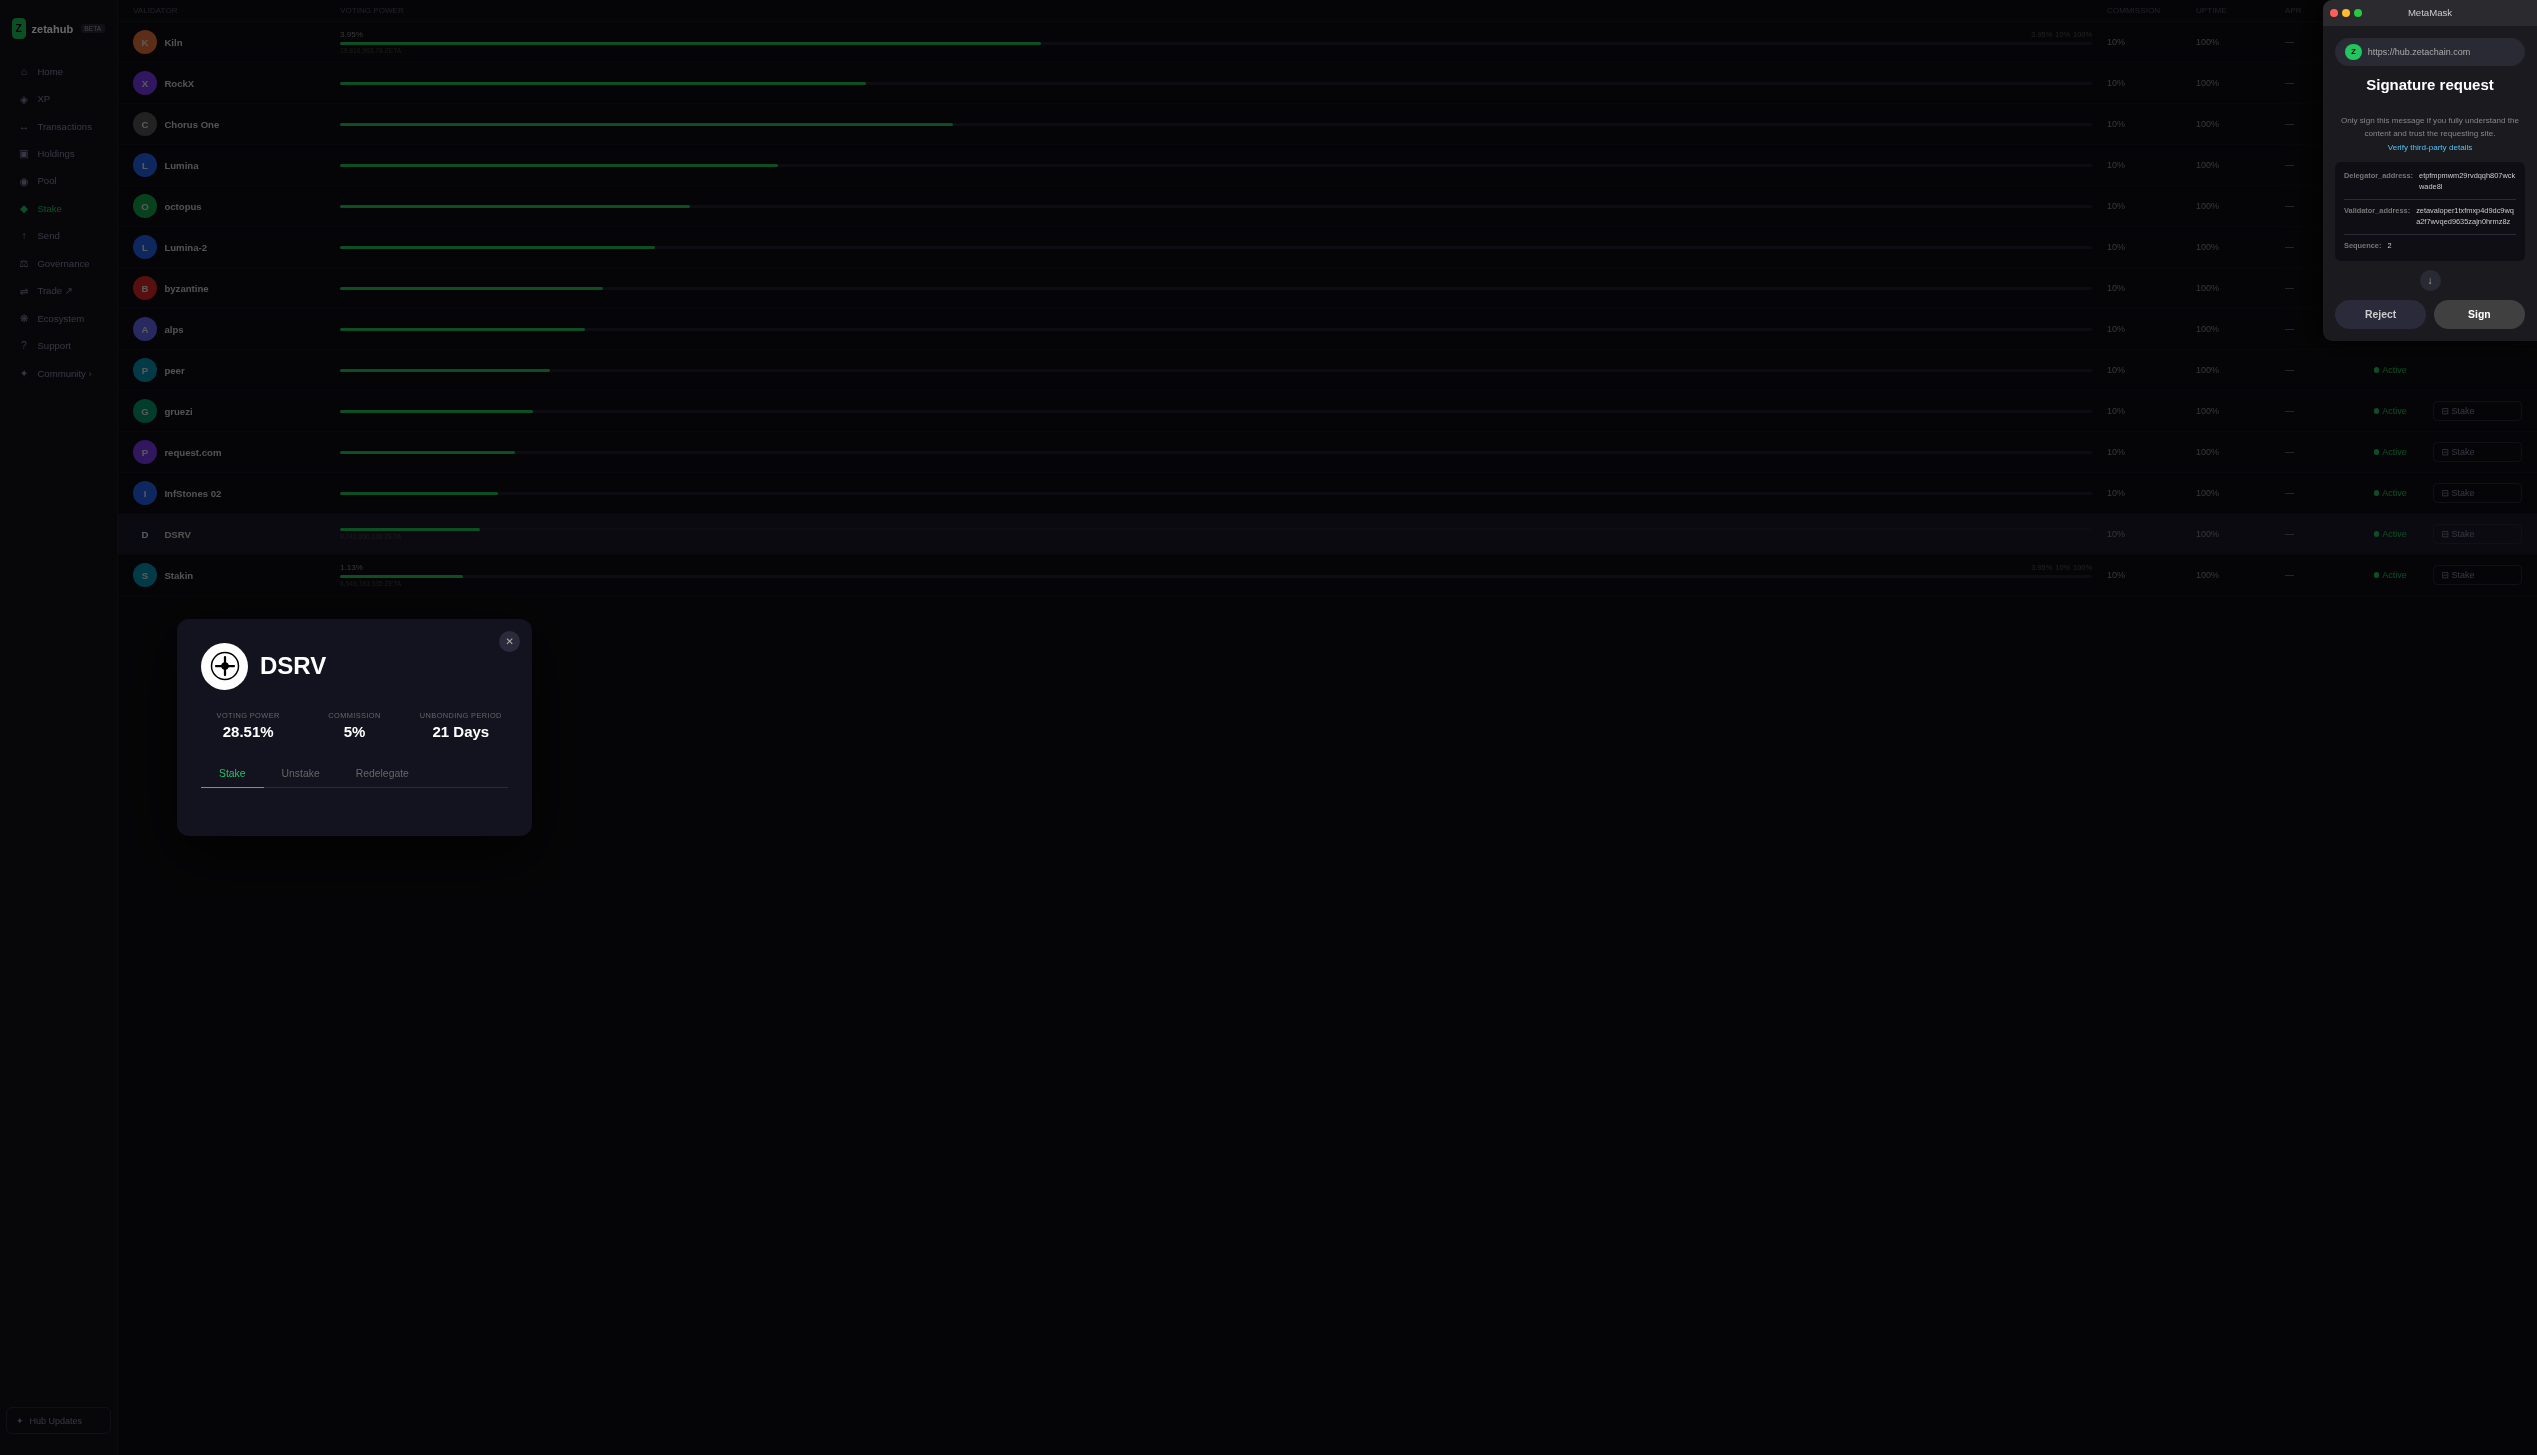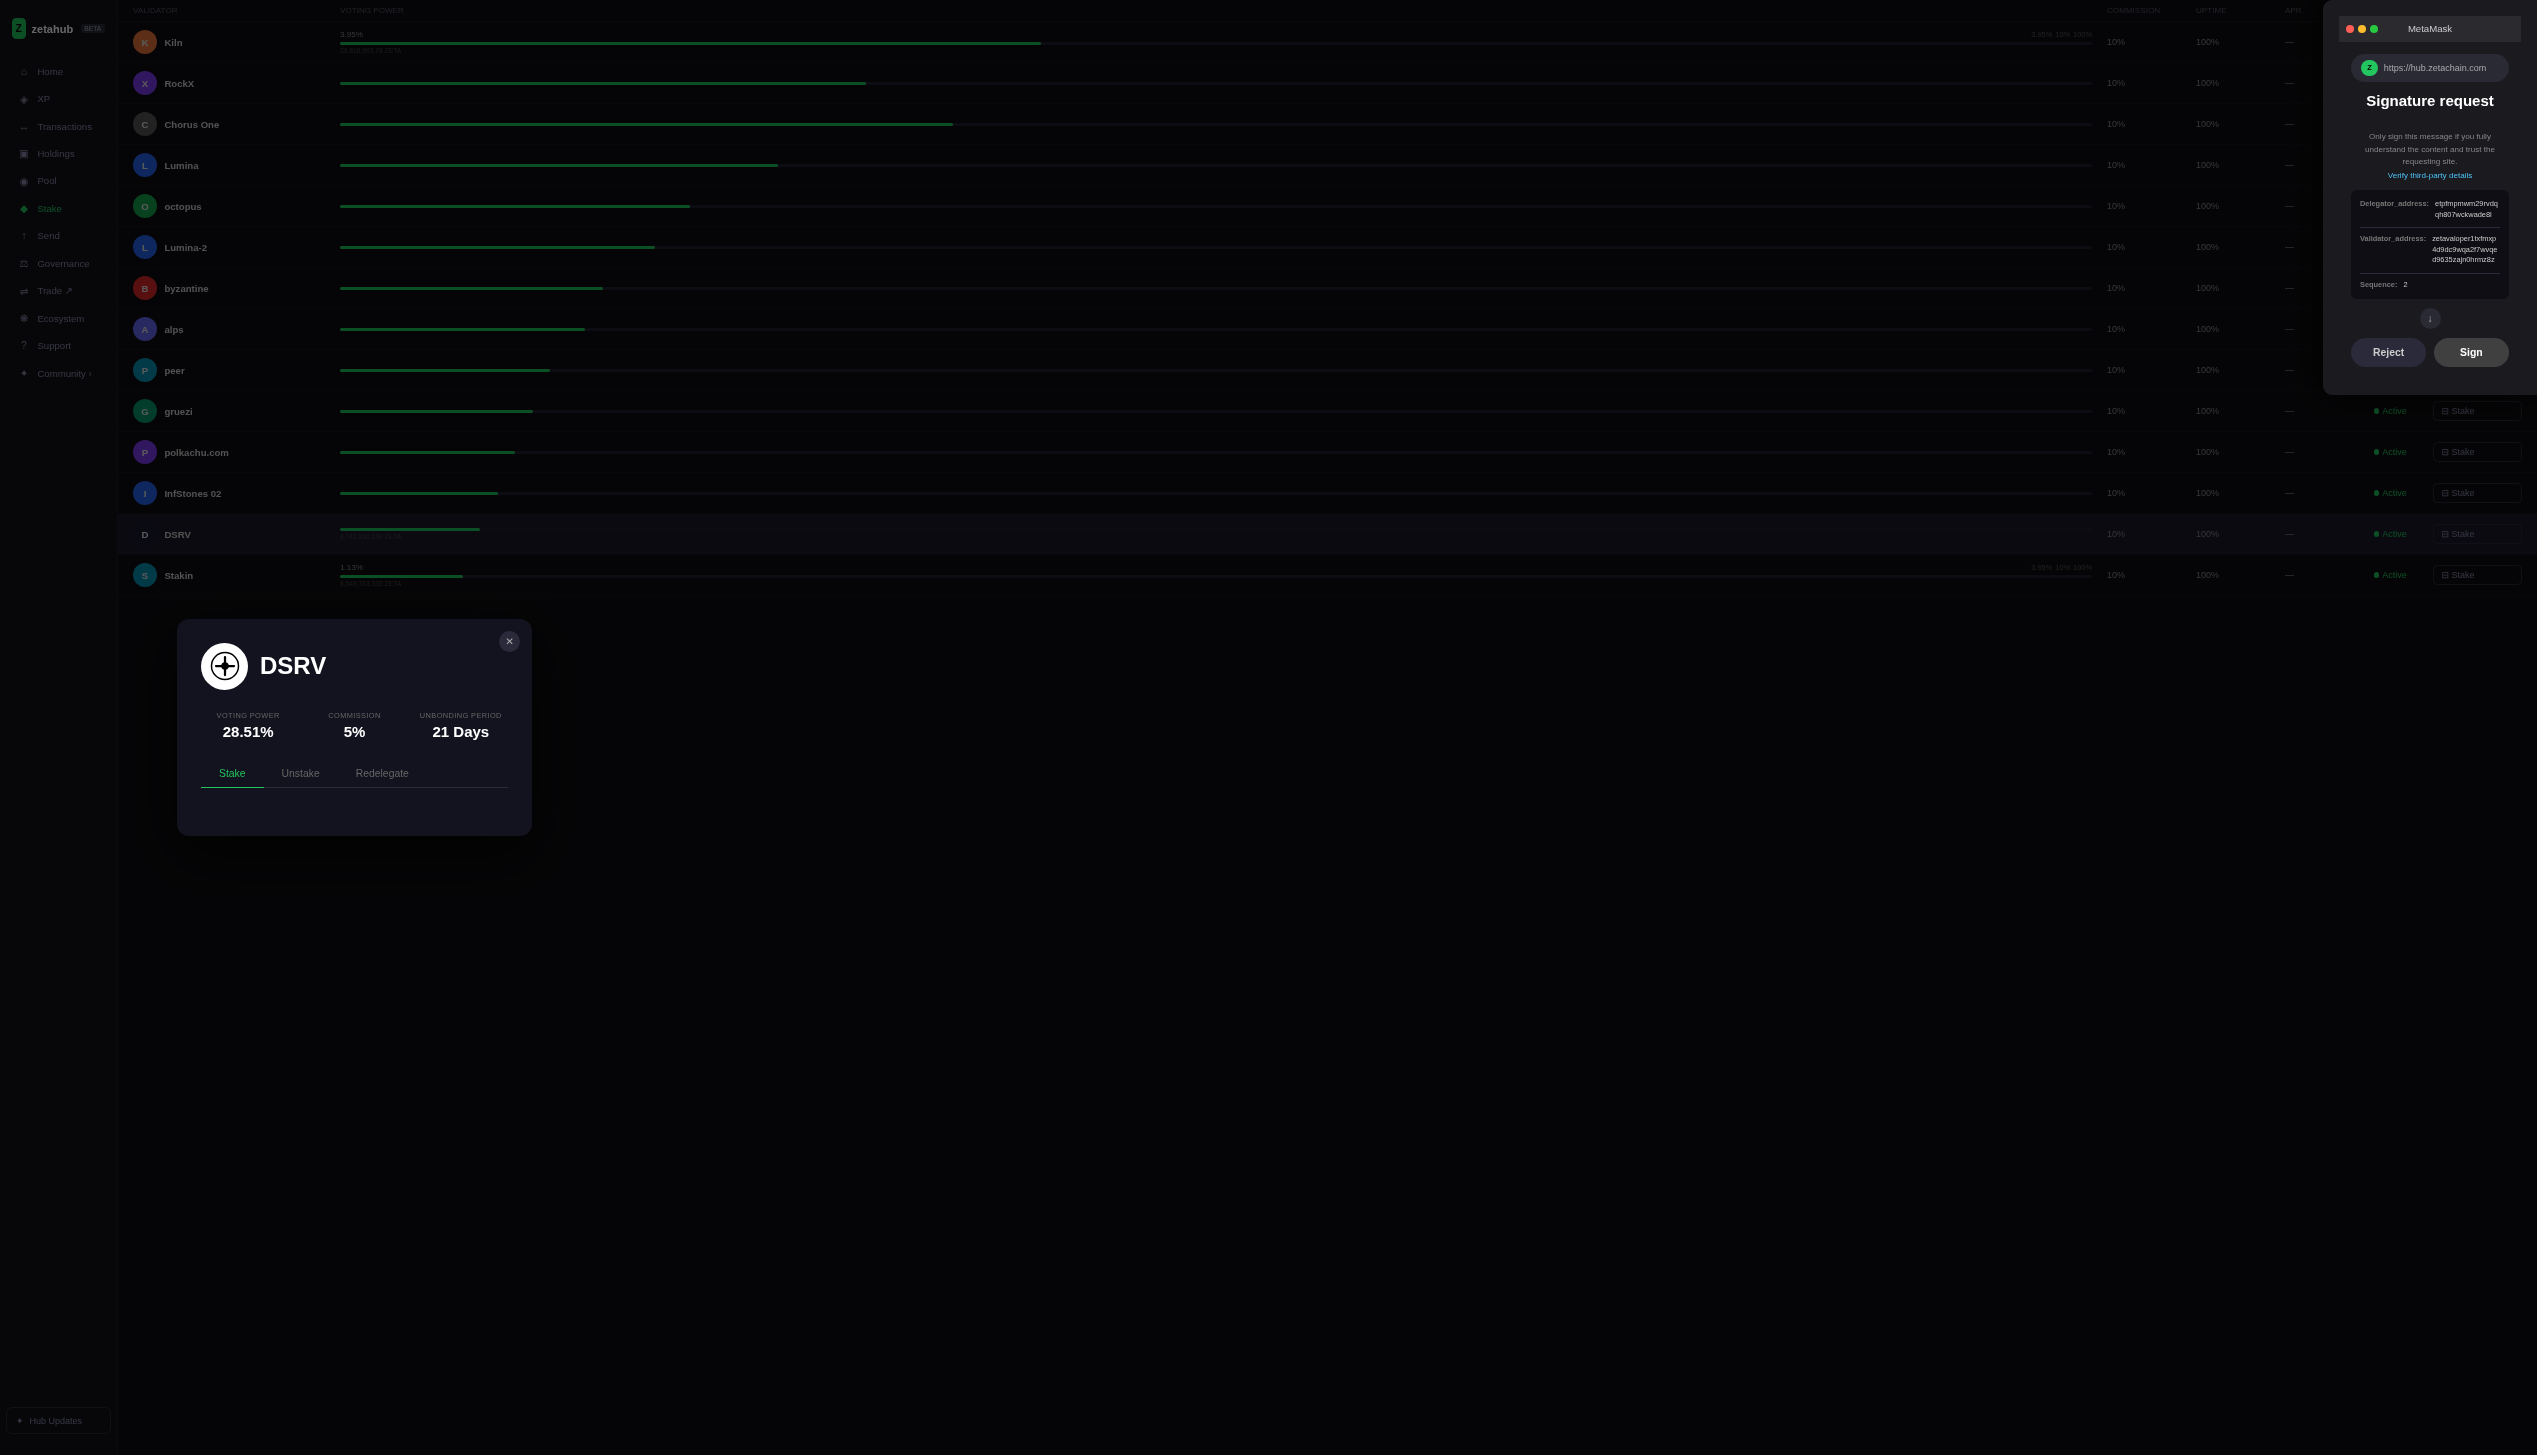--- a/index.html
+++ b/index.html
@@ -145,21 +145,21 @@
     .staking-text { font-size: 21px; font-weight: 700; color: #fff; margin-bottom: 4.4px; }
     .staking-amount { font-size: 9.6px; color: #555; }
 
     
     .metamask-panel {
       position: fixed;
       top: 0; right: 0;
       width: 214px;
       background: #1a1a1f;
       border-radius: 9px 0 0 9px;
-      padding: 16px;
+      padding: 0;
       box-shadow: -6px 0 30px rgba(0,0,0,0.8);
       z-index: 20;
       overflow: hidden;
     }
     .mm-titlebar {
       background: #2a2a2f;
       display: flex; align-items: center; justify-content: center;
       padding: 7.4px; position: relative;
     }
     .mm-title { font-size: 9.6px; color: #ccc; font-weight: 500; }
@@ -503,21 +503,21 @@
     <span class="col-number">—</span>
     <div class="status-cell">
       <span class="status-dot"></span>
       <span>Active</span>
     </div>
     <div class="stake-btn">⊟ Stake</div>
   </div>
         <div class="validator-row">
     <div class="validator-name-cell">
       <div class="validator-avatar" style="background:#7c3aed;">P</div>
-      <span class="validator-name">polkachu.com</span>
+      <span class="validator-name">request.com</span>
     </div>
     <div class="voting-power-cell">
 
       <div class="voting-bar-track">
         <div class="voting-bar-fill" style="width:10%;"></div>
       </div>
 
     </div>
     <span class="col-number">10%</span>
     <span class="col-number">100%</span>

